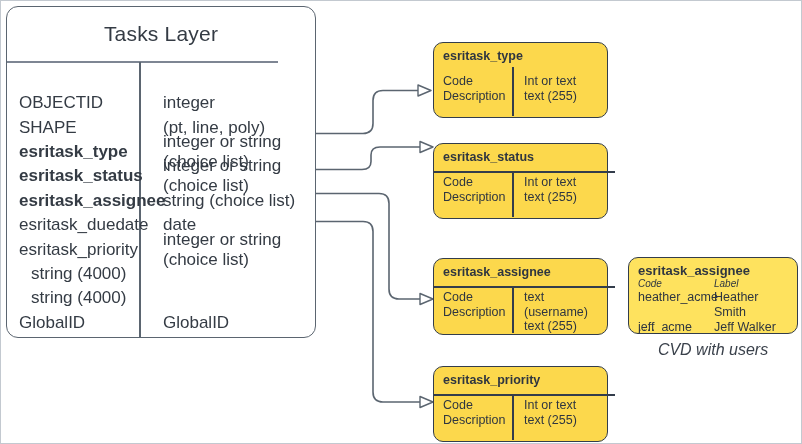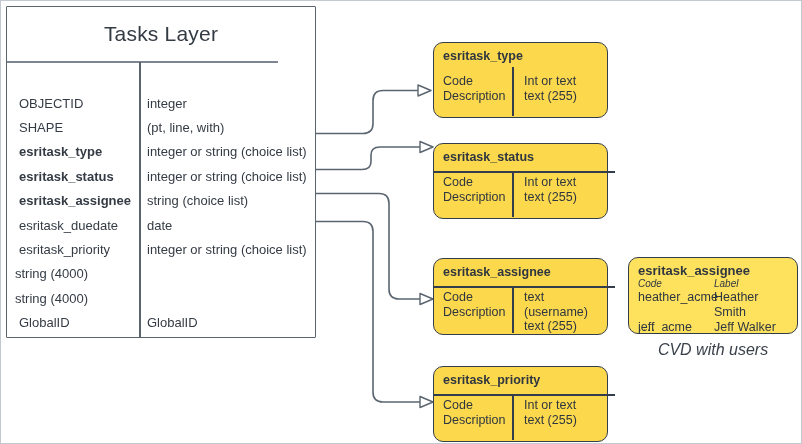--- a/index.html
+++ b/index.html
@@ -14,32 +14,32 @@
     overflow:hidden;
   }
   .connectors{position:absolute;left:0;top:0;width:802px;height:444px;}
   .conn{fill:none;stroke:#5b6570;stroke-width:1.6;}
   .arrowhead{fill:#ffffff;stroke:#5b6570;stroke-width:1.4;stroke-linejoin:round;}
 
   
   .entity{
     position:absolute;left:5px;top:5px;width:310px;height:332px;
     box-sizing:border-box;
-    border:1.6px solid #5b6570;border-radius:1px;background:#fff;
+    border:1.6px solid #5b6570;border-radius:12px;background:#fff;
   }
   .entity-title{
     height:54px;line-height:54px;text-align:center;
     font-size:21px;letter-spacing:.2px;color:#343b44;
   }
   .entity-sep{position:absolute;left:0;top:54px;width:271px;height:2px;background:#7e8693;}
   .entity-divider{position:absolute;left:132px;top:55px;bottom:0;width:1.6px;background:#5b6570;}
   .entity-rows{position:absolute;left:0;right:0;top:84px;}
-  .erow{display:flex;height:24.4px;align-items:center;font-size:13px;}
+  .erow{display:flex;height:24.4px;align-items:center;font-size:17px;}
   .erow .c1{width:132px;box-sizing:border-box;padding-left:12px;}
-  .erow .c2{flex:1;padding-left:8px;white-space:pre-wrap;}
+  .erow .c2{flex:1;padding-left:24px;white-space:pre-wrap;}
   .erow.bold .c1{font-weight:bold;}
 
   
   .dbox{
     position:absolute;left:432px;width:175px;box-sizing:border-box;
     background:#fcd84c;border:1.6px solid #333d4b;border-radius:10px;
     font-size:12.5px;color:#2f3640;
   }
   .dbox.pos-type{top:41px;height:76px;}
   .dbox.pos-status{top:142px;height:76px;}
@@ -99,21 +99,21 @@
     <div class="entity-title">Tasks Layer</div>
     <div class="entity-sep"></div>
     <div class="entity-divider"></div>
     <div class="entity-rows">
       <div class="erow">
         <div class="c1">OBJECTID</div>
         <div class="c2">integer</div>
       </div>
       <div class="erow">
         <div class="c1">SHAPE</div>
-        <div class="c2">(pt, line, with)</div>
+        <div class="c2">(pt, line, poly)</div>
       </div>
       <div class="erow bold">
         <div class="c1">esritask_type</div>
         <div class="c2">integer or string (choice list)</div>
       </div>
       <div class="erow bold">
         <div class="c1">esritask_status</div>
         <div class="c2">integer or string (choice list)</div>
       </div>
       <div class="erow bold">

